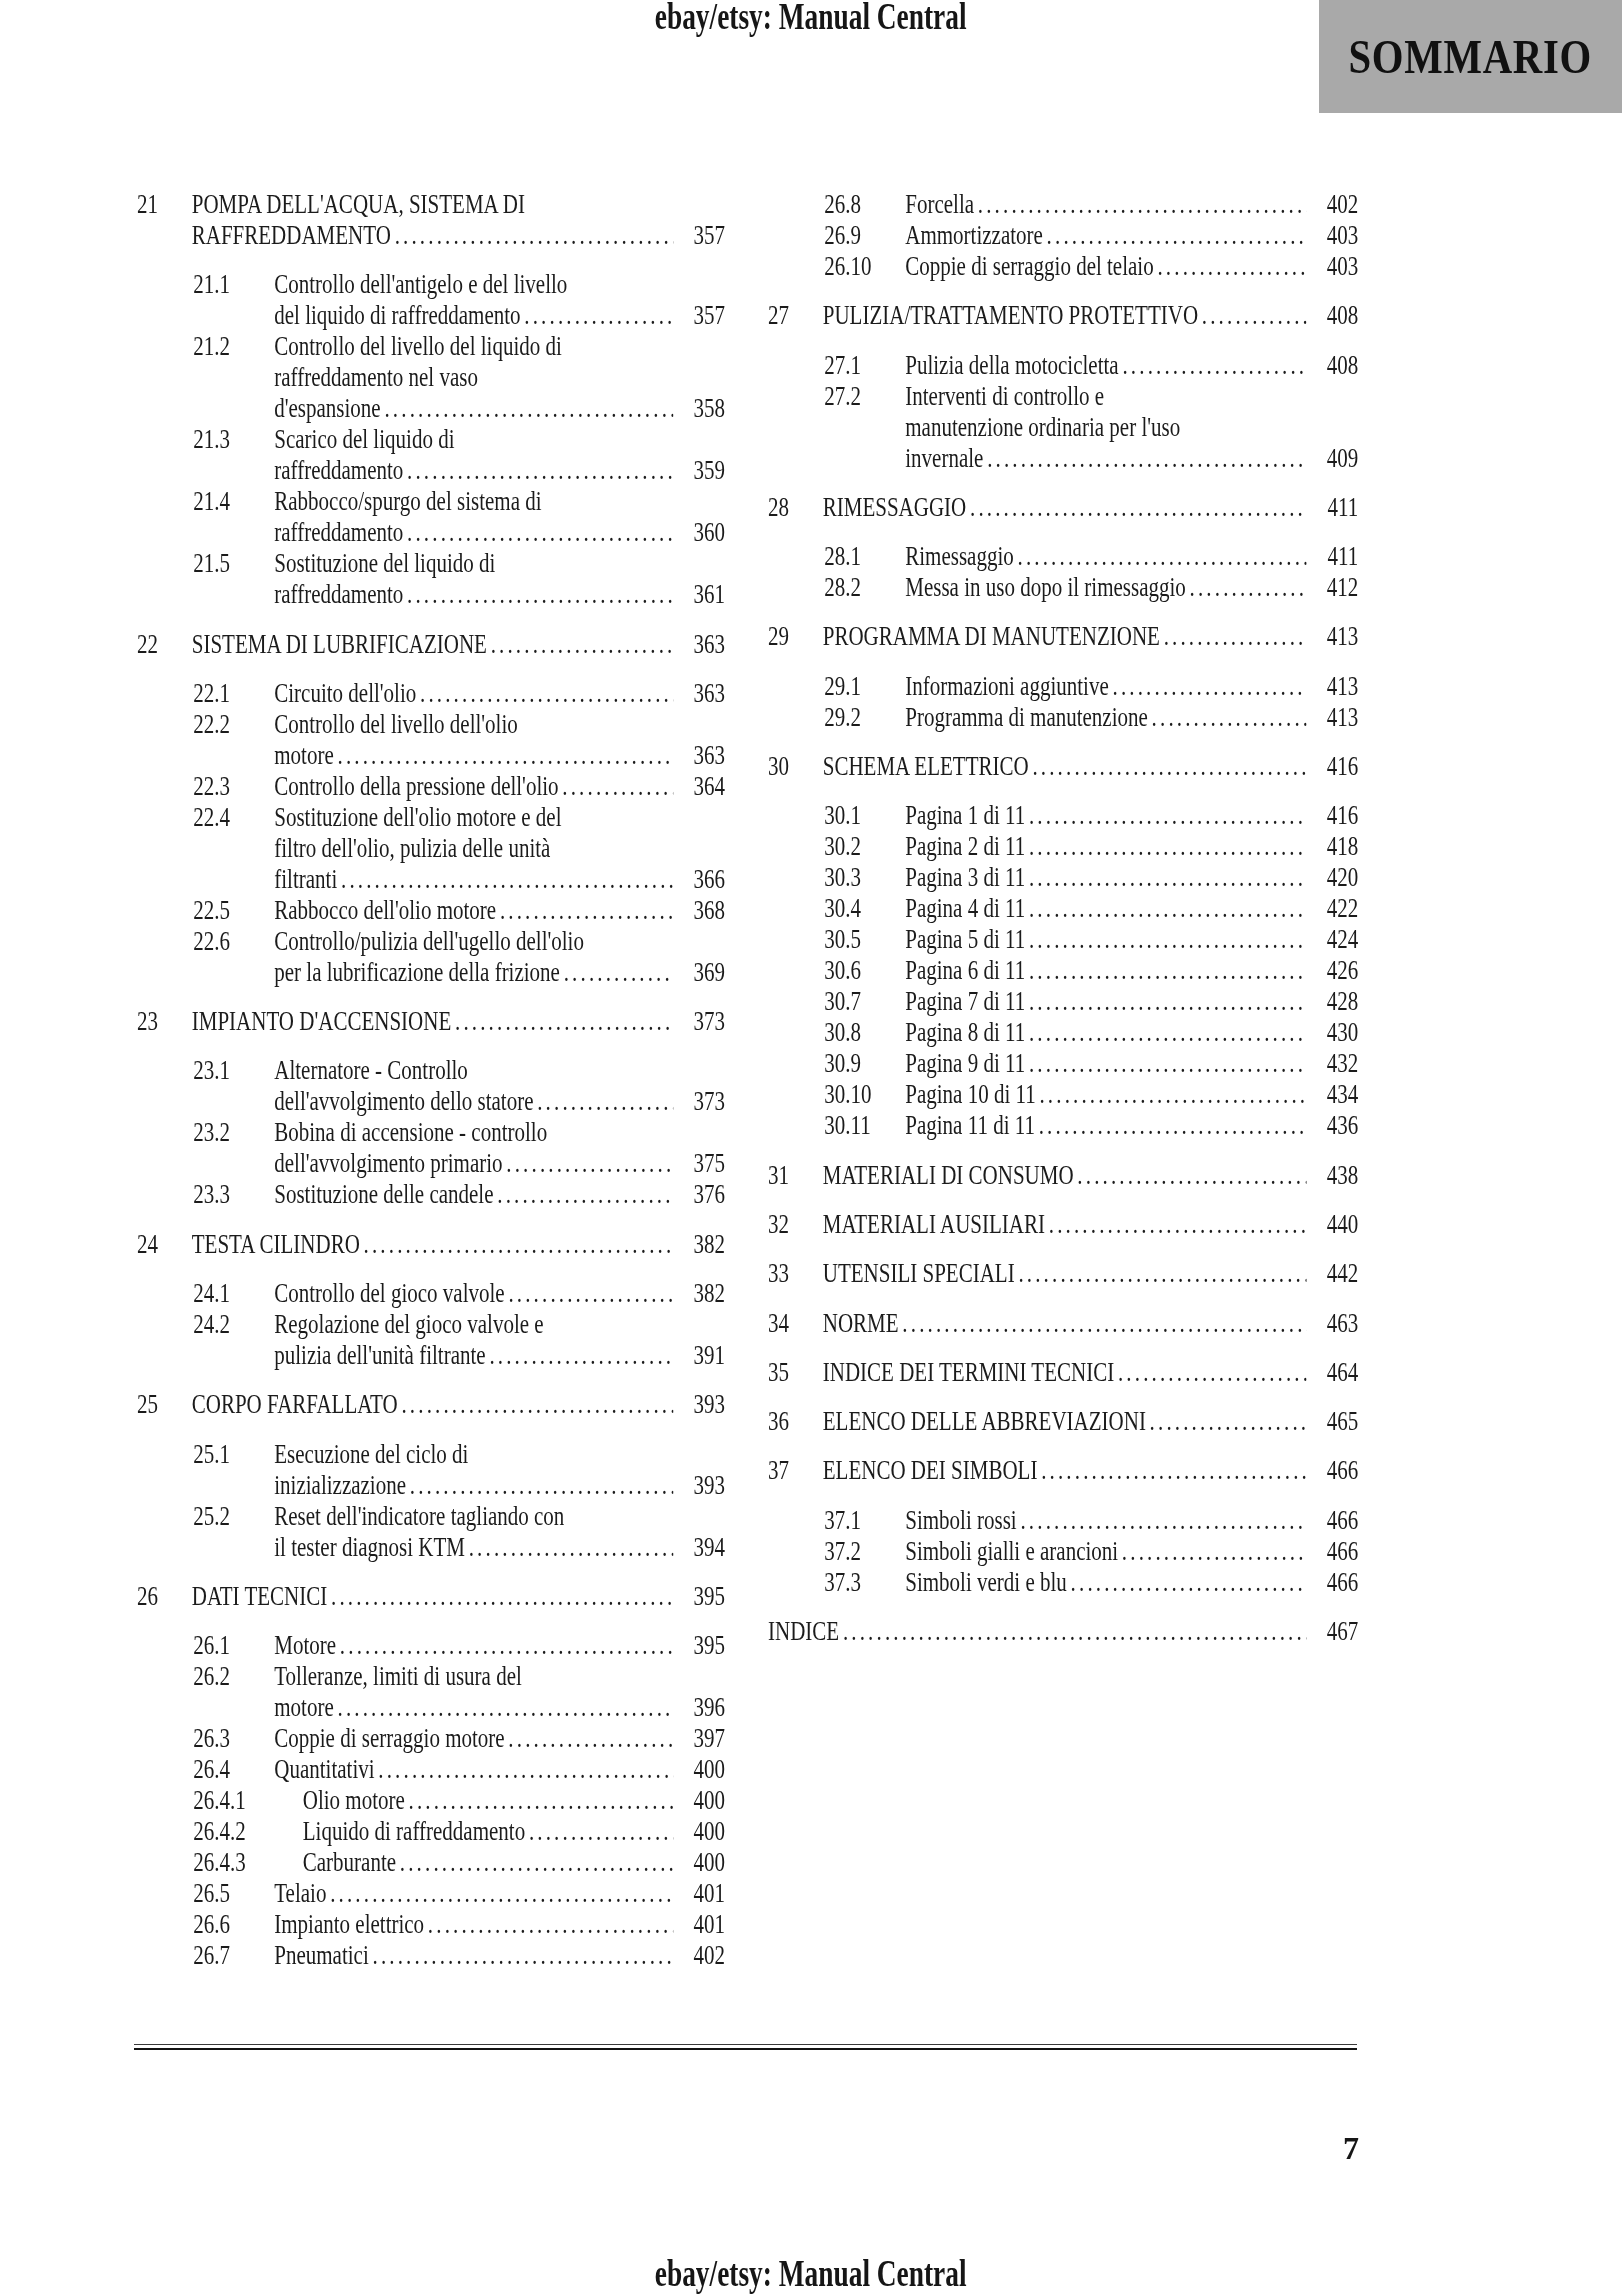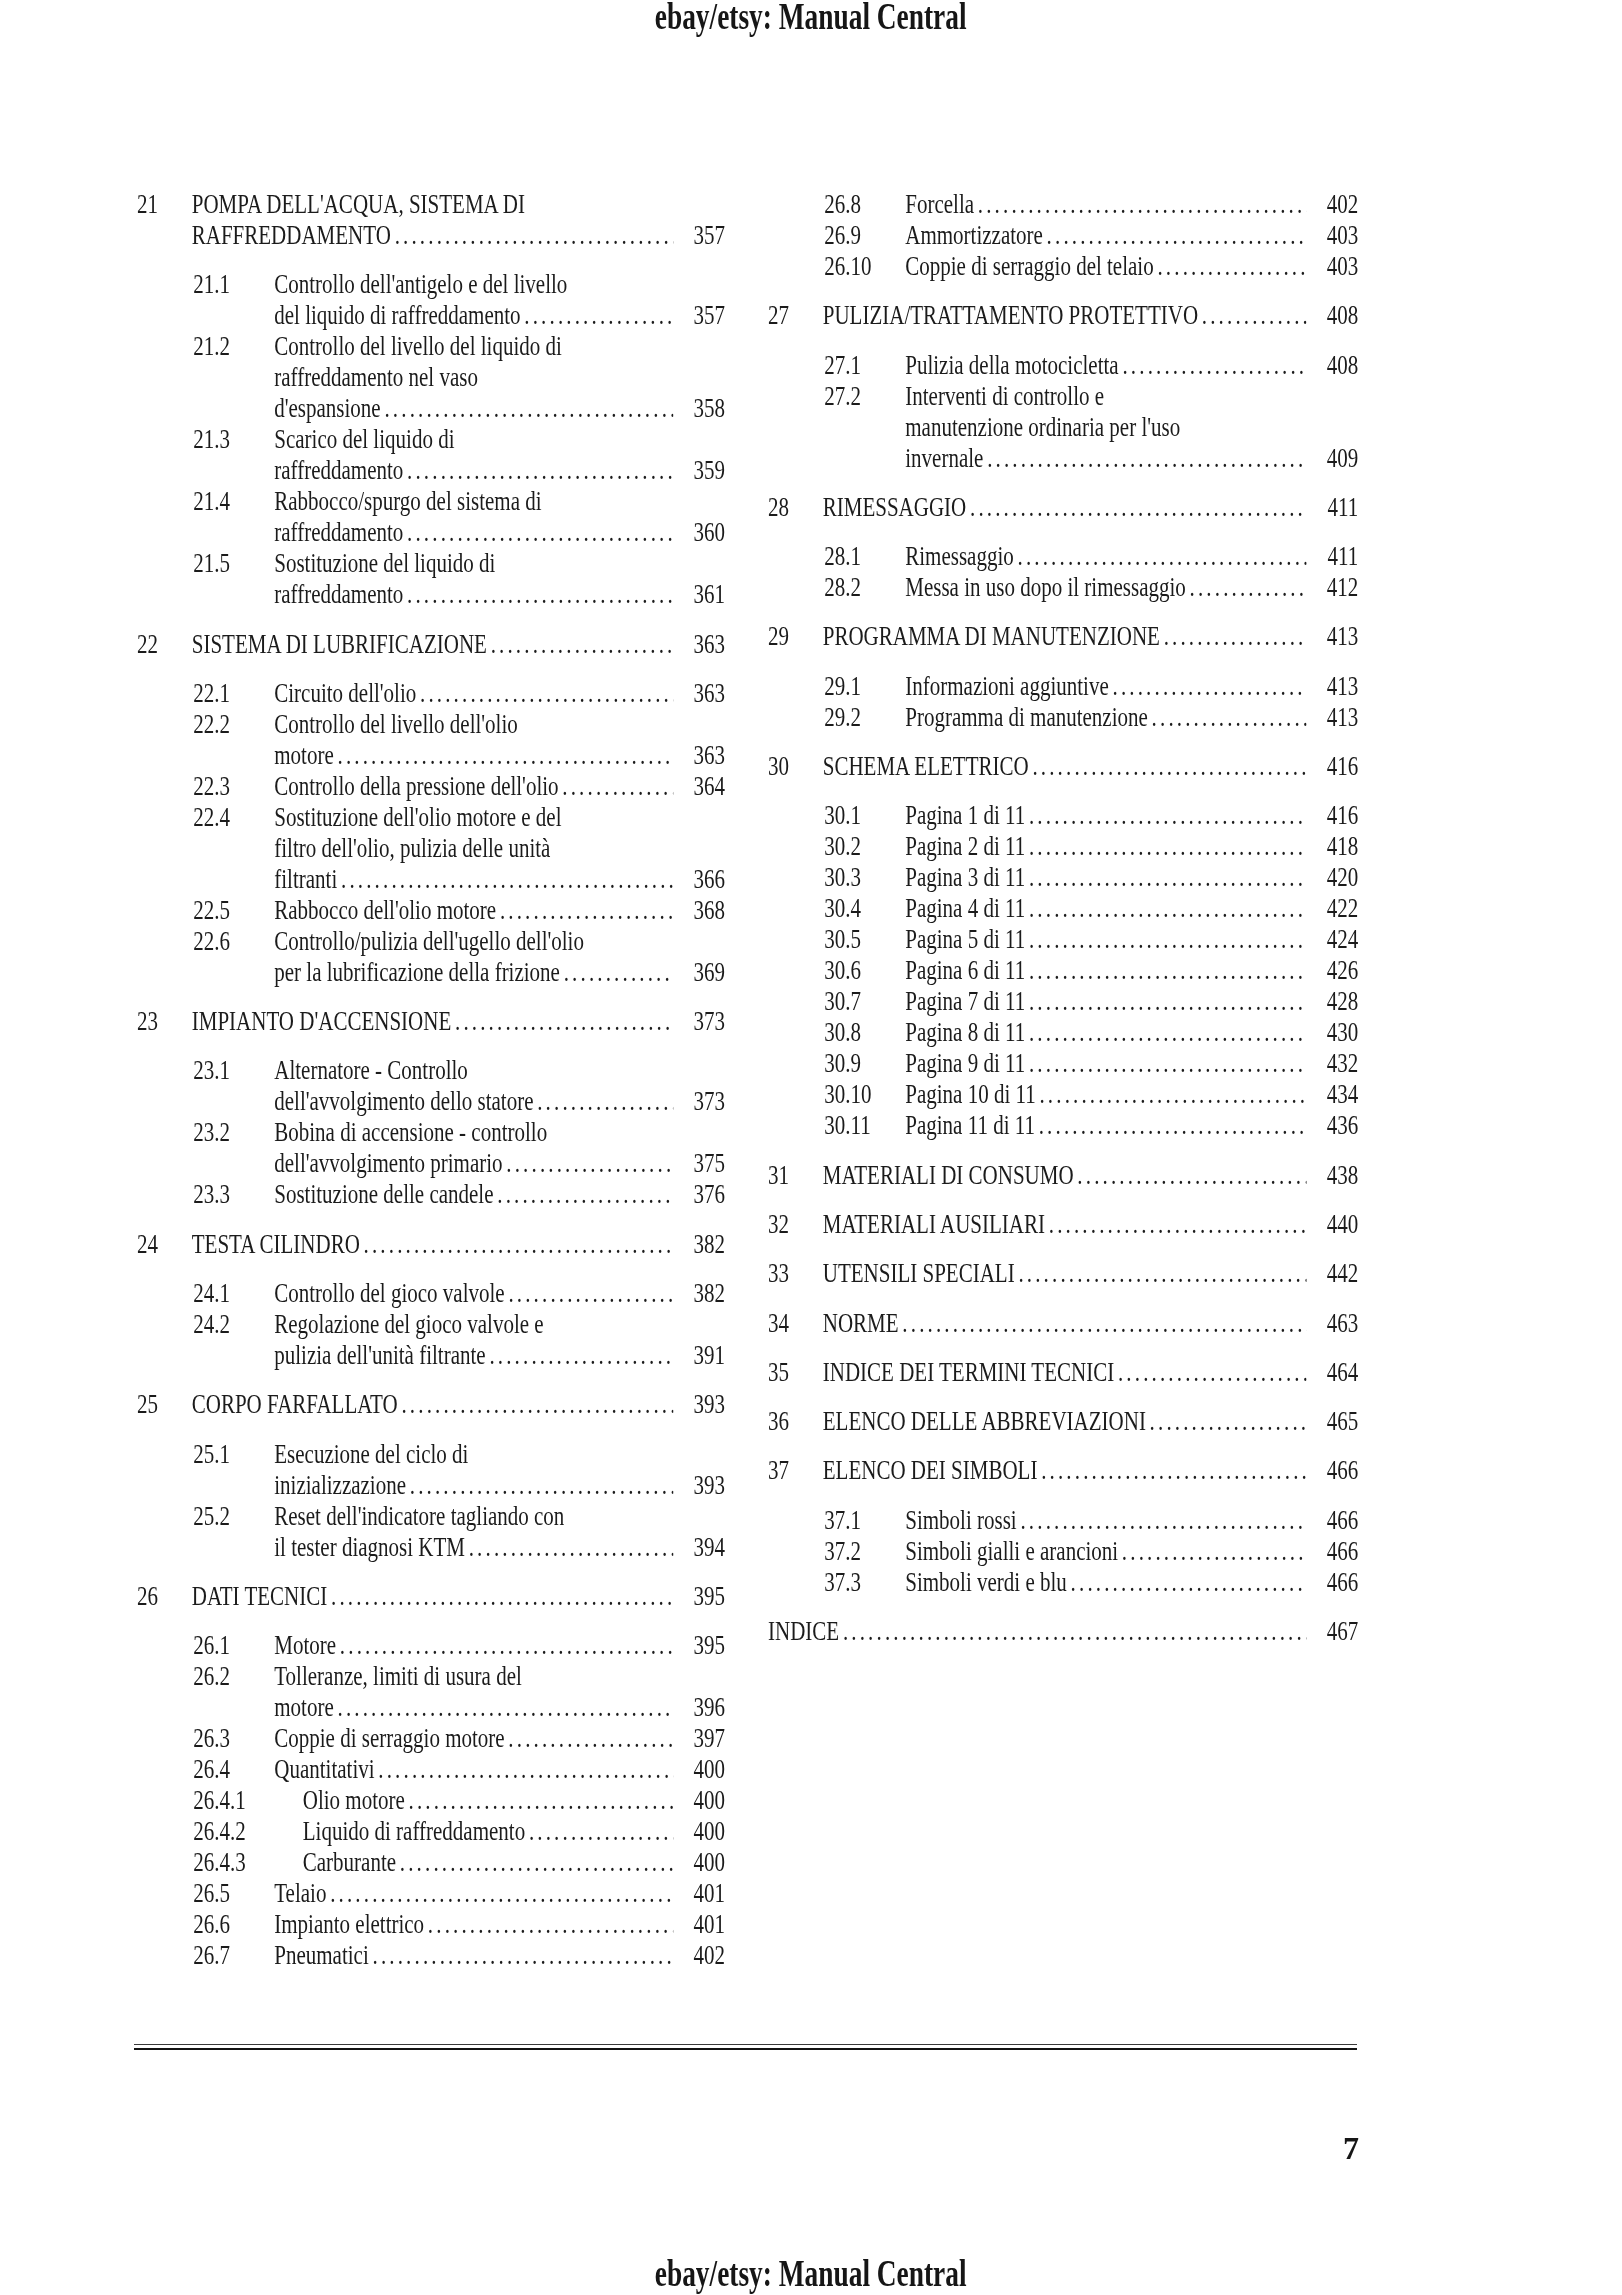--- a/index.html
+++ b/index.html
@@ -37,20 +37,23 @@
   .page-num{position:absolute;top:2130px;left:1192px;width:167px;text-align:right;font-size:32px;font-weight:700;color:#161616;}
 </style>
 </head>
 <body>
 
 <div class="page">
   <div class="header-wm">
     <span class="wm-text">ebay/etsy: Manual Central</span>
   </div>
 
+  <div class="sommario-tab">
+    <span class="sommario-text">SOMMARIO</span>
+  </div>
 
   <div id="col-left" class="col col-left">
       <div class="chapter-block">
         <div class="entry lvl1">
           <span class="num">21</span>
           <div class="body">
             <div class="tline">
               <span class="txt">POMPA DELL'ACQUA, SISTEMA DI</span>
             </div>
             <div class="tline">

